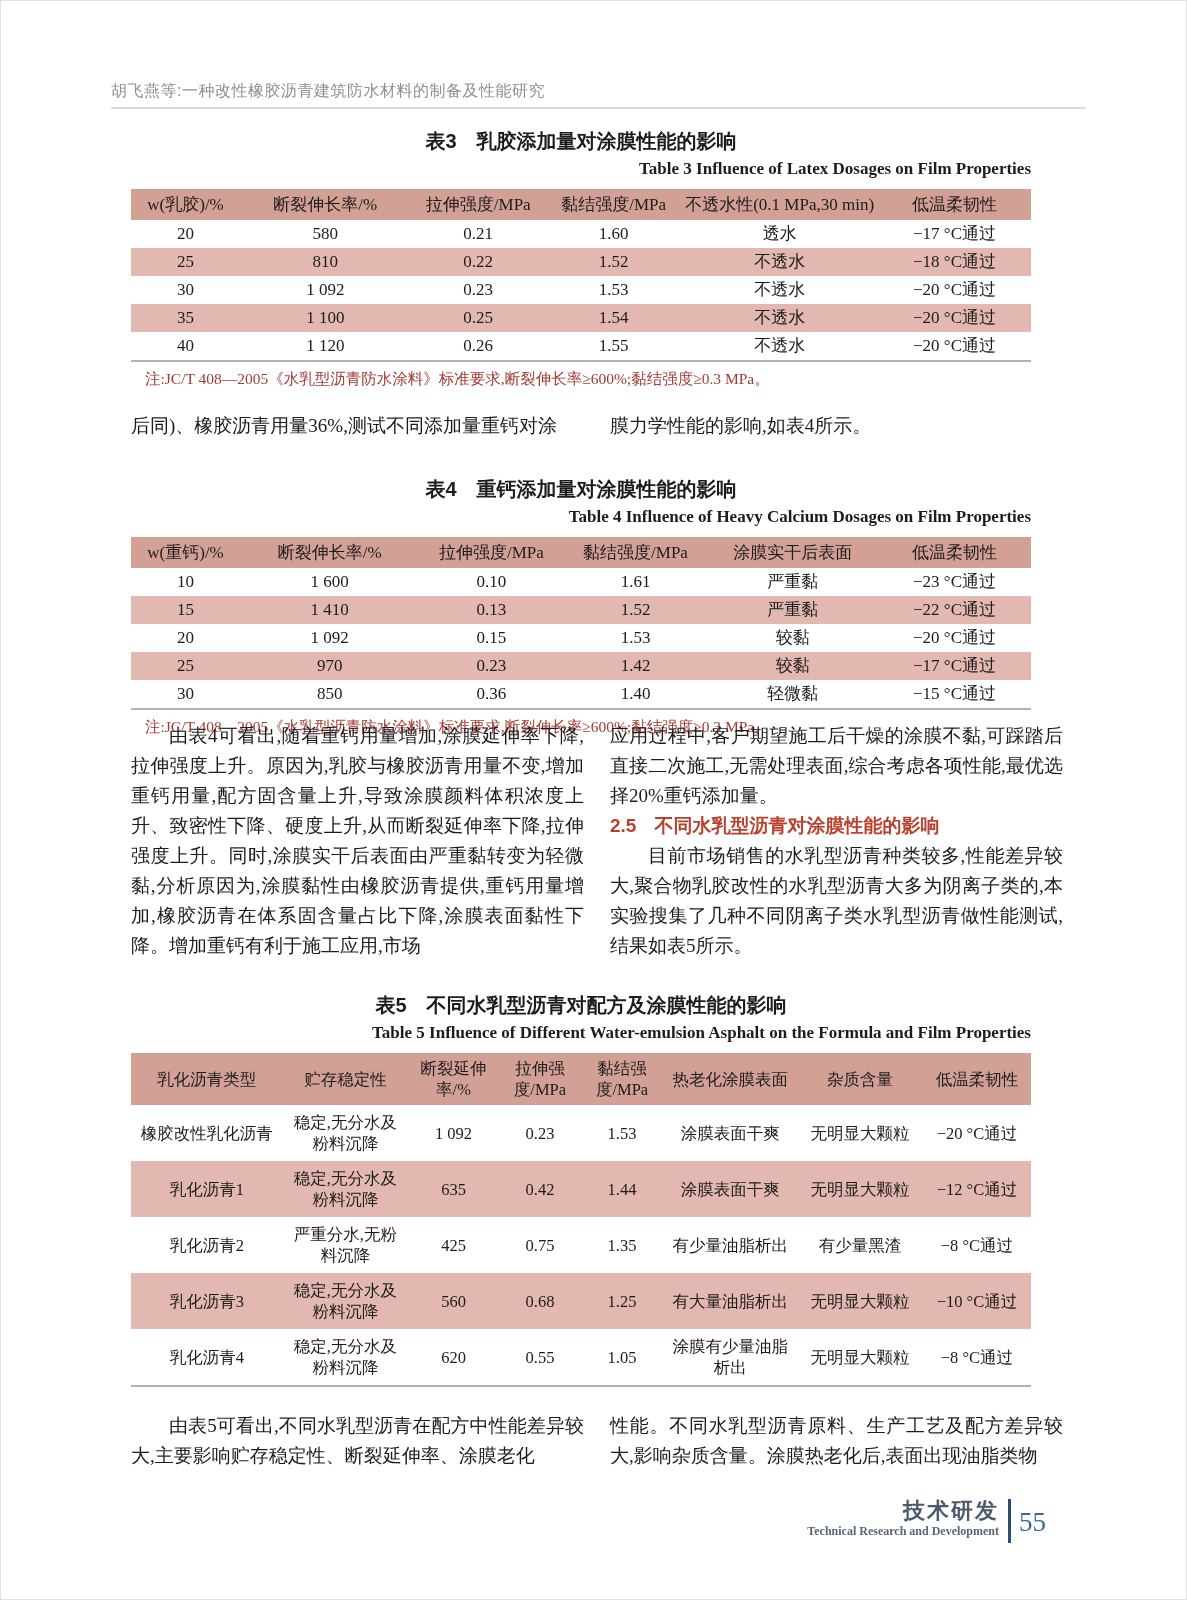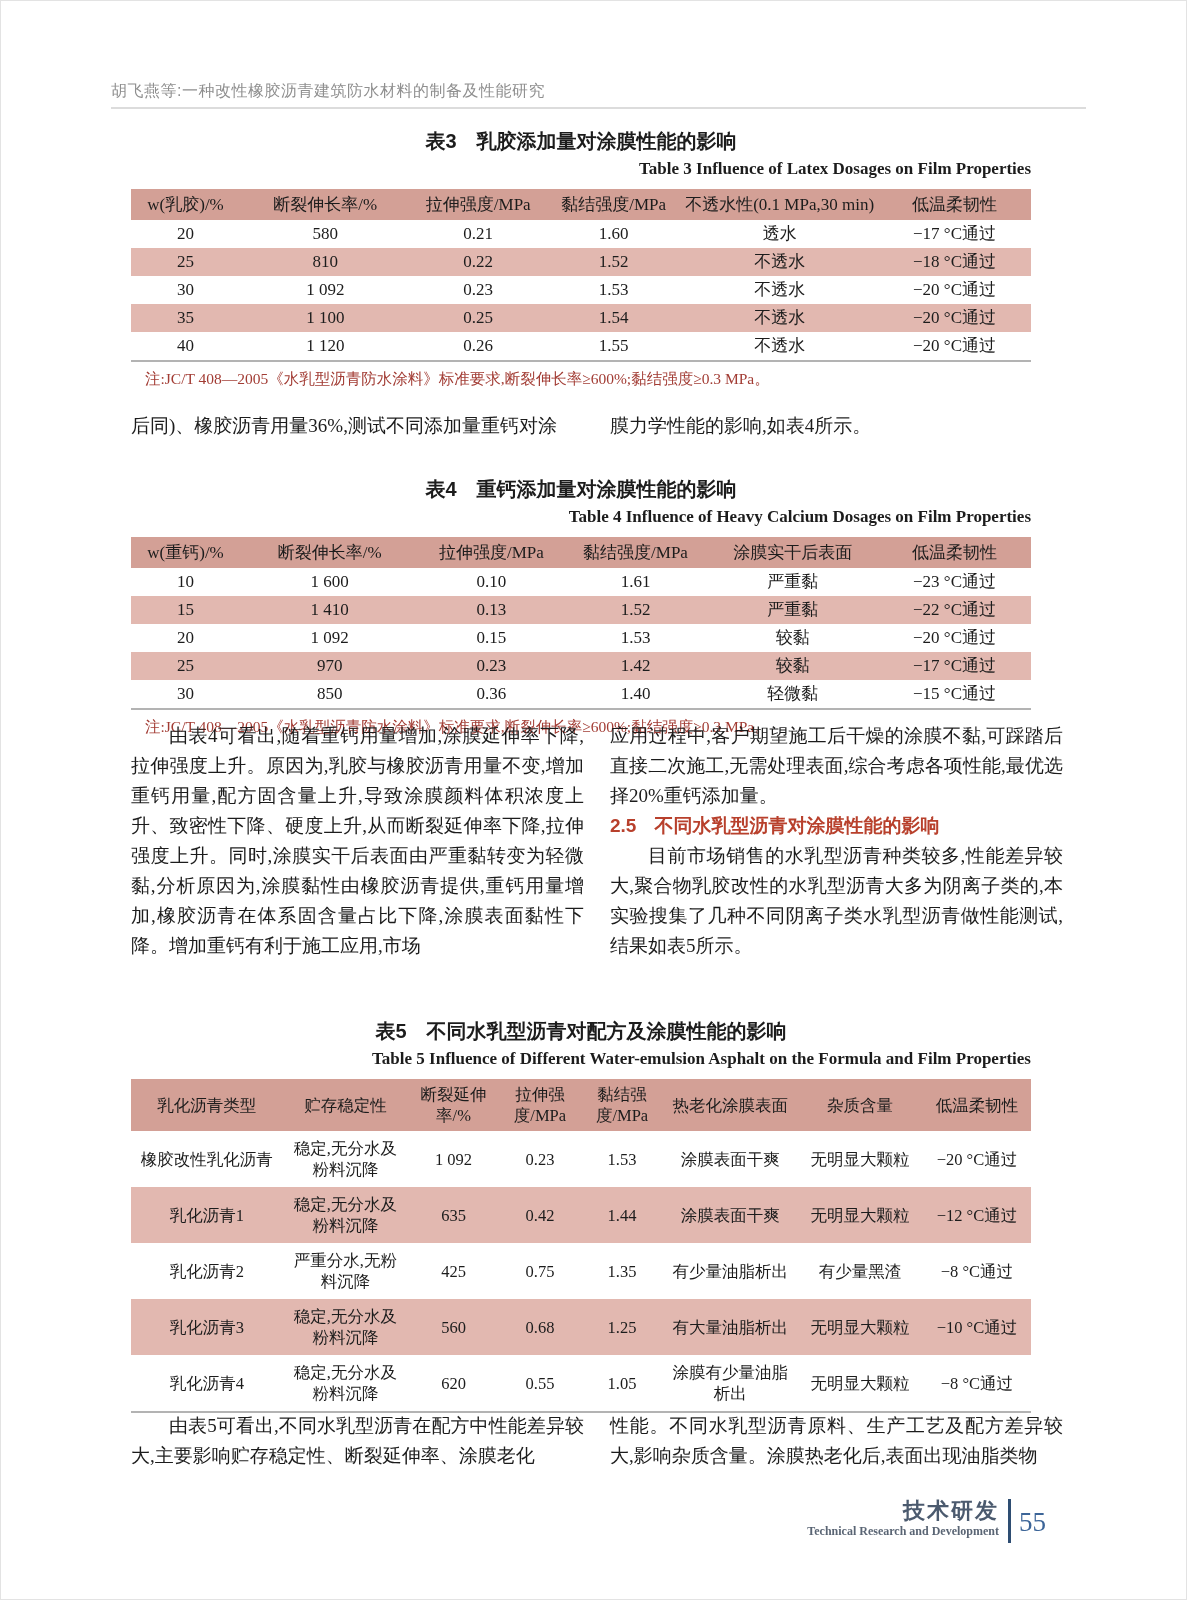--- a/index.html
+++ b/index.html
@@ -194,21 +194,21 @@
   </div>
   <div class="col">
     <p>应用过程中,客户期望施工后干燥的涂膜不黏,可踩踏后直接二次施工,无需处理表面,综合考虑各项性能,最优选择20%重钙添加量。</p>
     <p class="sec-head">
       <span class="sec-no">2.5</span><span>不同水乳型沥青对涂膜性能的影响</span>
     </p>
     <p class="indent">目前市场销售的水乳型沥青种类较多,性能差异较大,聚合物乳胶改性的水乳型沥青大多为阴离子类的,本实验搜集了几种不同阴离子类水乳型沥青做性能测试,结果如表5所示。</p>
   </div>
 </div>
 
-<div class="abs tblock" style="top:1018px;">
+<div class="abs tblock" style="top:992px;">
   <div class="t-cn">表5　不同水乳型沥青对配方及涂膜性能的影响</div>
   <div class="t-en">Table 5  Influence of Different Water-emulsion Asphalt on the Formula and Film Properties</div>
   <table class="t5">
       <thead>
         <tr>
           <th>乳化沥青类型</th>
           <th>贮存稳定性</th>
           <th>断裂延伸率/%</th>
           <th>拉伸强度/MPa</th>
           <th>黏结强度/MPa</th>

